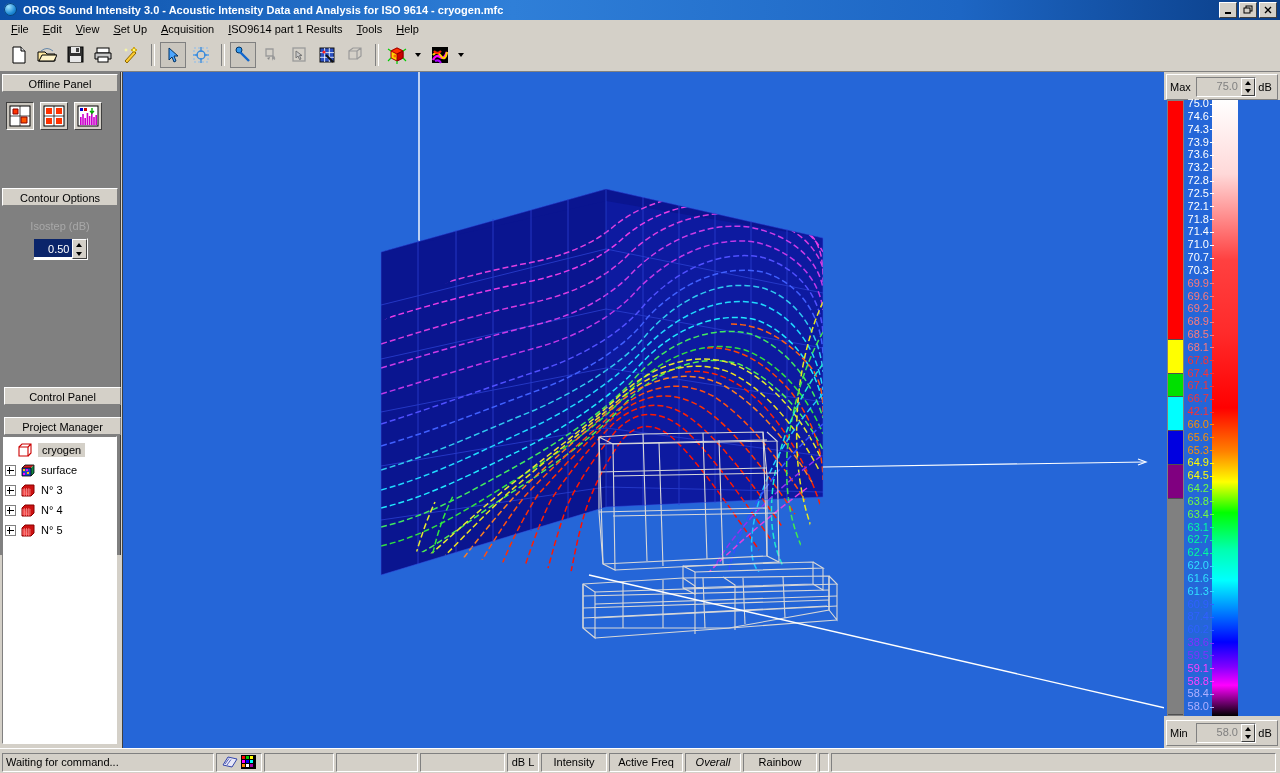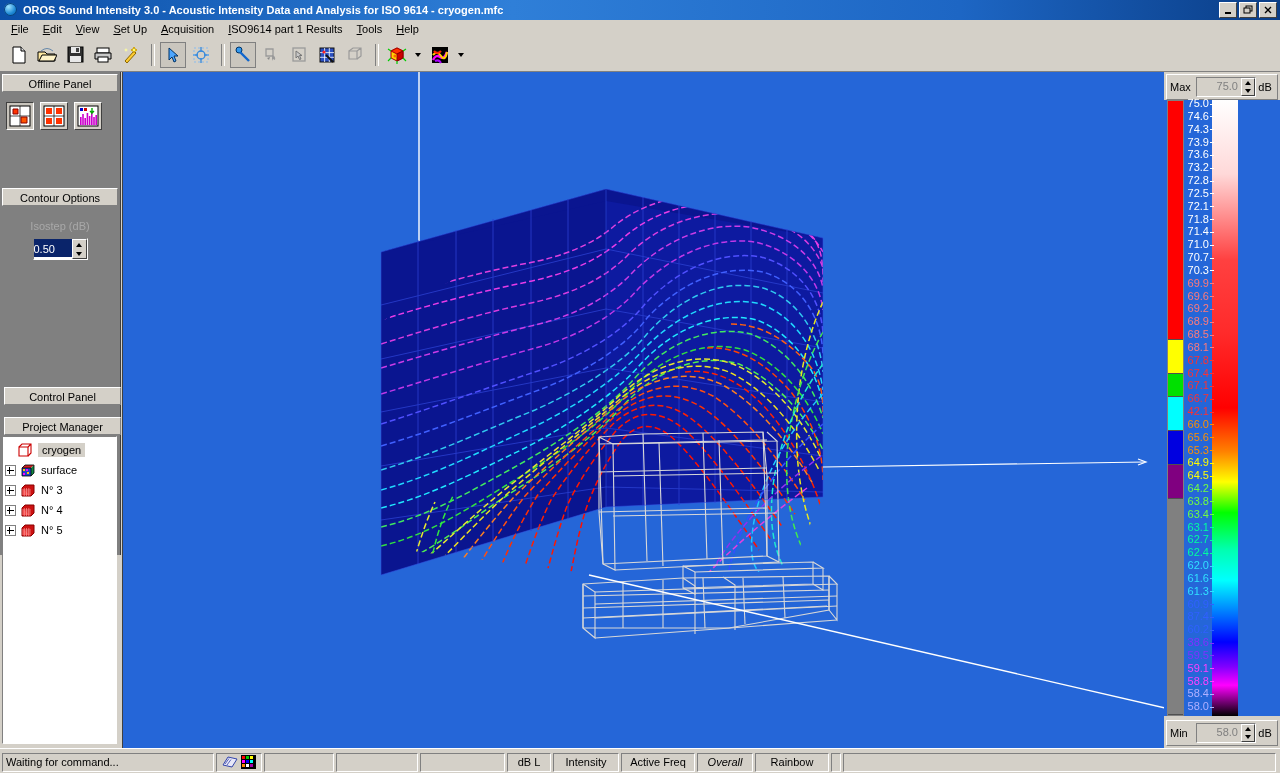--- a/index.html
+++ b/index.html
@@ -81,21 +81,21 @@
             border-right:1px solid #fff;border-bottom:1px solid #fff;background:#c8c4bc;}
   .sect-gap{height:56px;}
   .isolabel{color:#a8a8a8;font-size:11px;text-align:center;margin-top:14px;}
   .spin-wrap{display:flex;justify-content:center;margin-top:6px;}
   .spin{
     display:flex;align-items:stretch;height:20px;background:#fff;
     border-top:1px solid #808080;border-left:1px solid #808080;
     border-right:1px solid #fff;border-bottom:1px solid #fff;
   }
   .spin .val{
-    width:38px;padding:2px 2px 0 0;font-size:11px;
+    width:38px;text-align:right;padding:2px 2px 0 0;font-size:11px;
     background:#0a246a;color:#fff;line-height:16px;height:18px;box-sizing:border-box;
   }
   .spin .arrows{
     width:15px;background:#d4d0c8;display:flex;flex-direction:column;
     border-top:1px solid #fff;border-left:1px solid #fff;
     border-right:1px solid #404040;border-bottom:1px solid #404040;box-sizing:border-box;
   }
   .spin .arrows div{flex:1;display:flex;align-items:center;justify-content:center;}
   .up-t{width:0;height:0;border-left:3px solid transparent;border-right:3px solid transparent;border-bottom:4px solid #000;}
   .dn-t{width:0;height:0;border-left:3px solid transparent;border-right:3px solid transparent;border-top:4px solid #000;}
@@ -729,21 +729,21 @@
             <rect x="9" y="5" width="3" height="3" fill="#00ffff"></rect>
         <rect x="1" y="9" width="3" height="3" fill="#ff8800"></rect>
             <rect x="5" y="9" width="3" height="3" fill="#ffffff"></rect>
             <rect x="9" y="9" width="3" height="3" fill="#aa00aa"></rect>
           </g>
       </svg>
     </div>
     <div class="sunk" style="width:70px;"></div>
     <div class="sunk" style="width:82px;"></div>
     <div class="sunk" style="width:85px;"></div>
-    <div class="sunk" style="width:44px;">dB L</div>
+    <div class="sunk" style="width:32px;">dB L</div>
     <div class="sunk" style="width:66px;">Intensity</div>
     <div class="sunk" style="width:74px;">Active Freq</div>
     <div class="sunk" style="width:56px;font-style:italic;">Overall</div>
     <div class="sunk" style="width:74px;">Rainbow</div>
     <div class="sunk" style="width:10px;"></div>
     <div class="sunk" style="flex:1;"></div>
   </div>
 
 </div>
 

